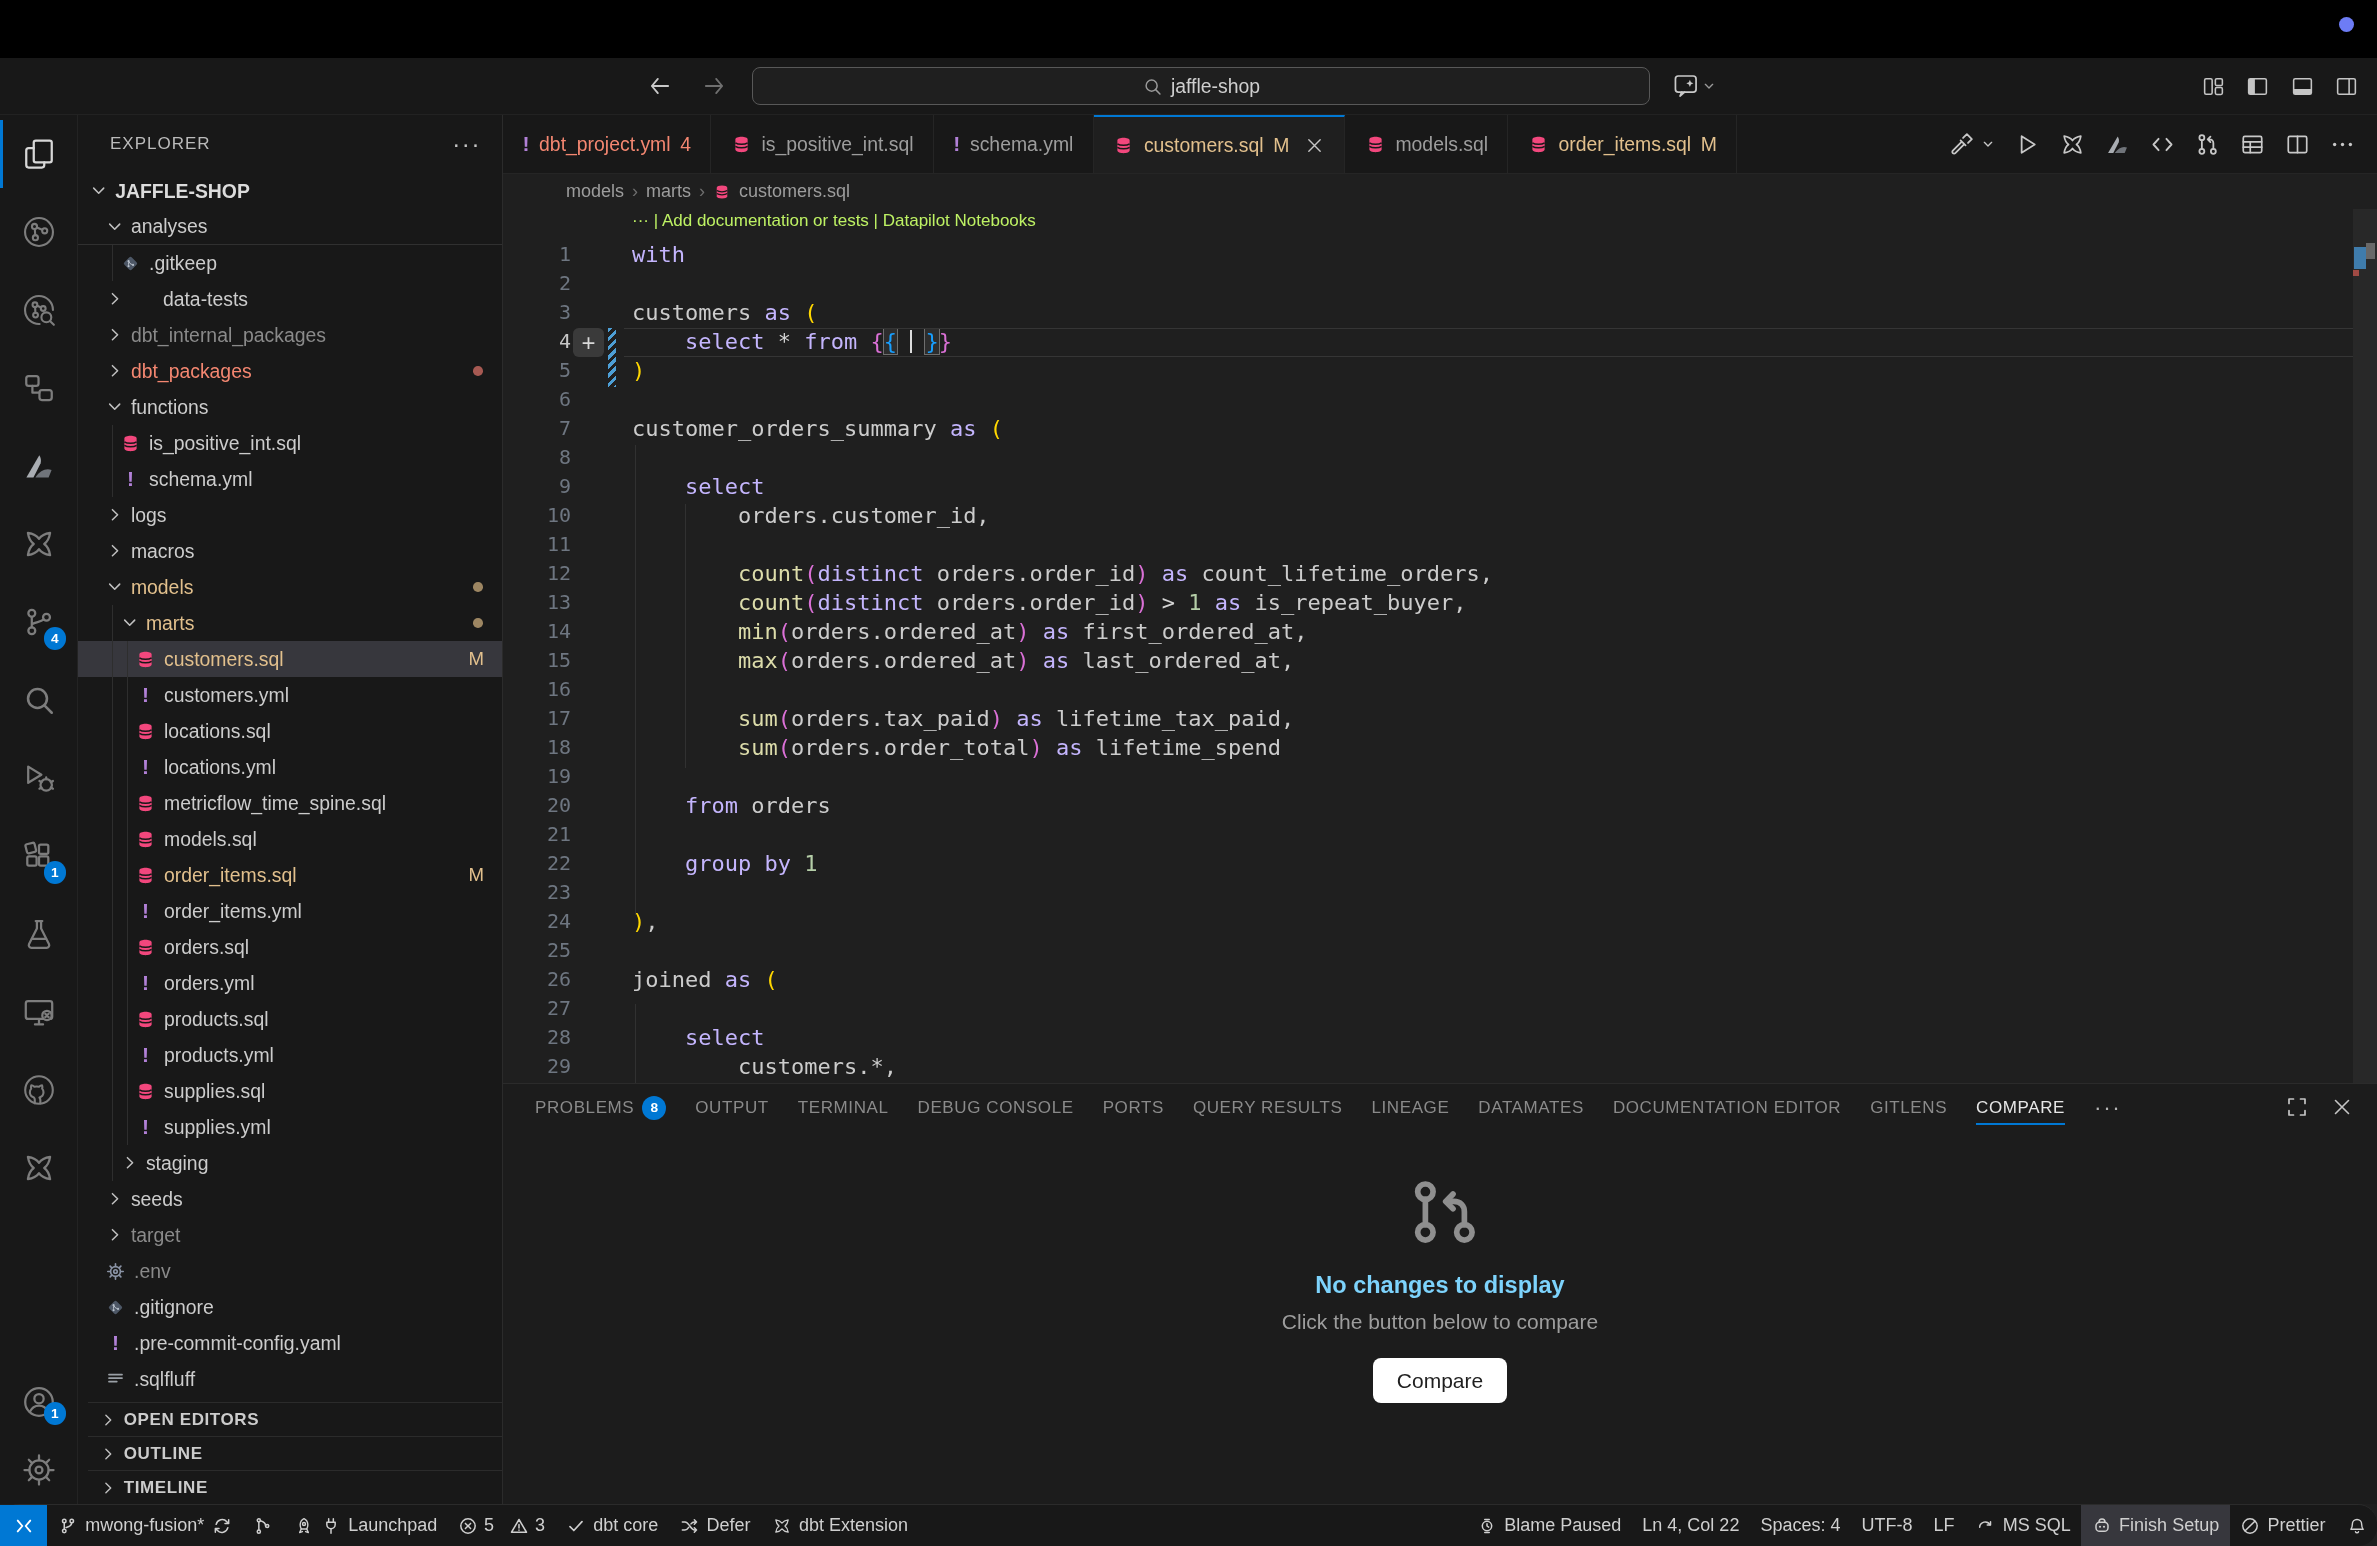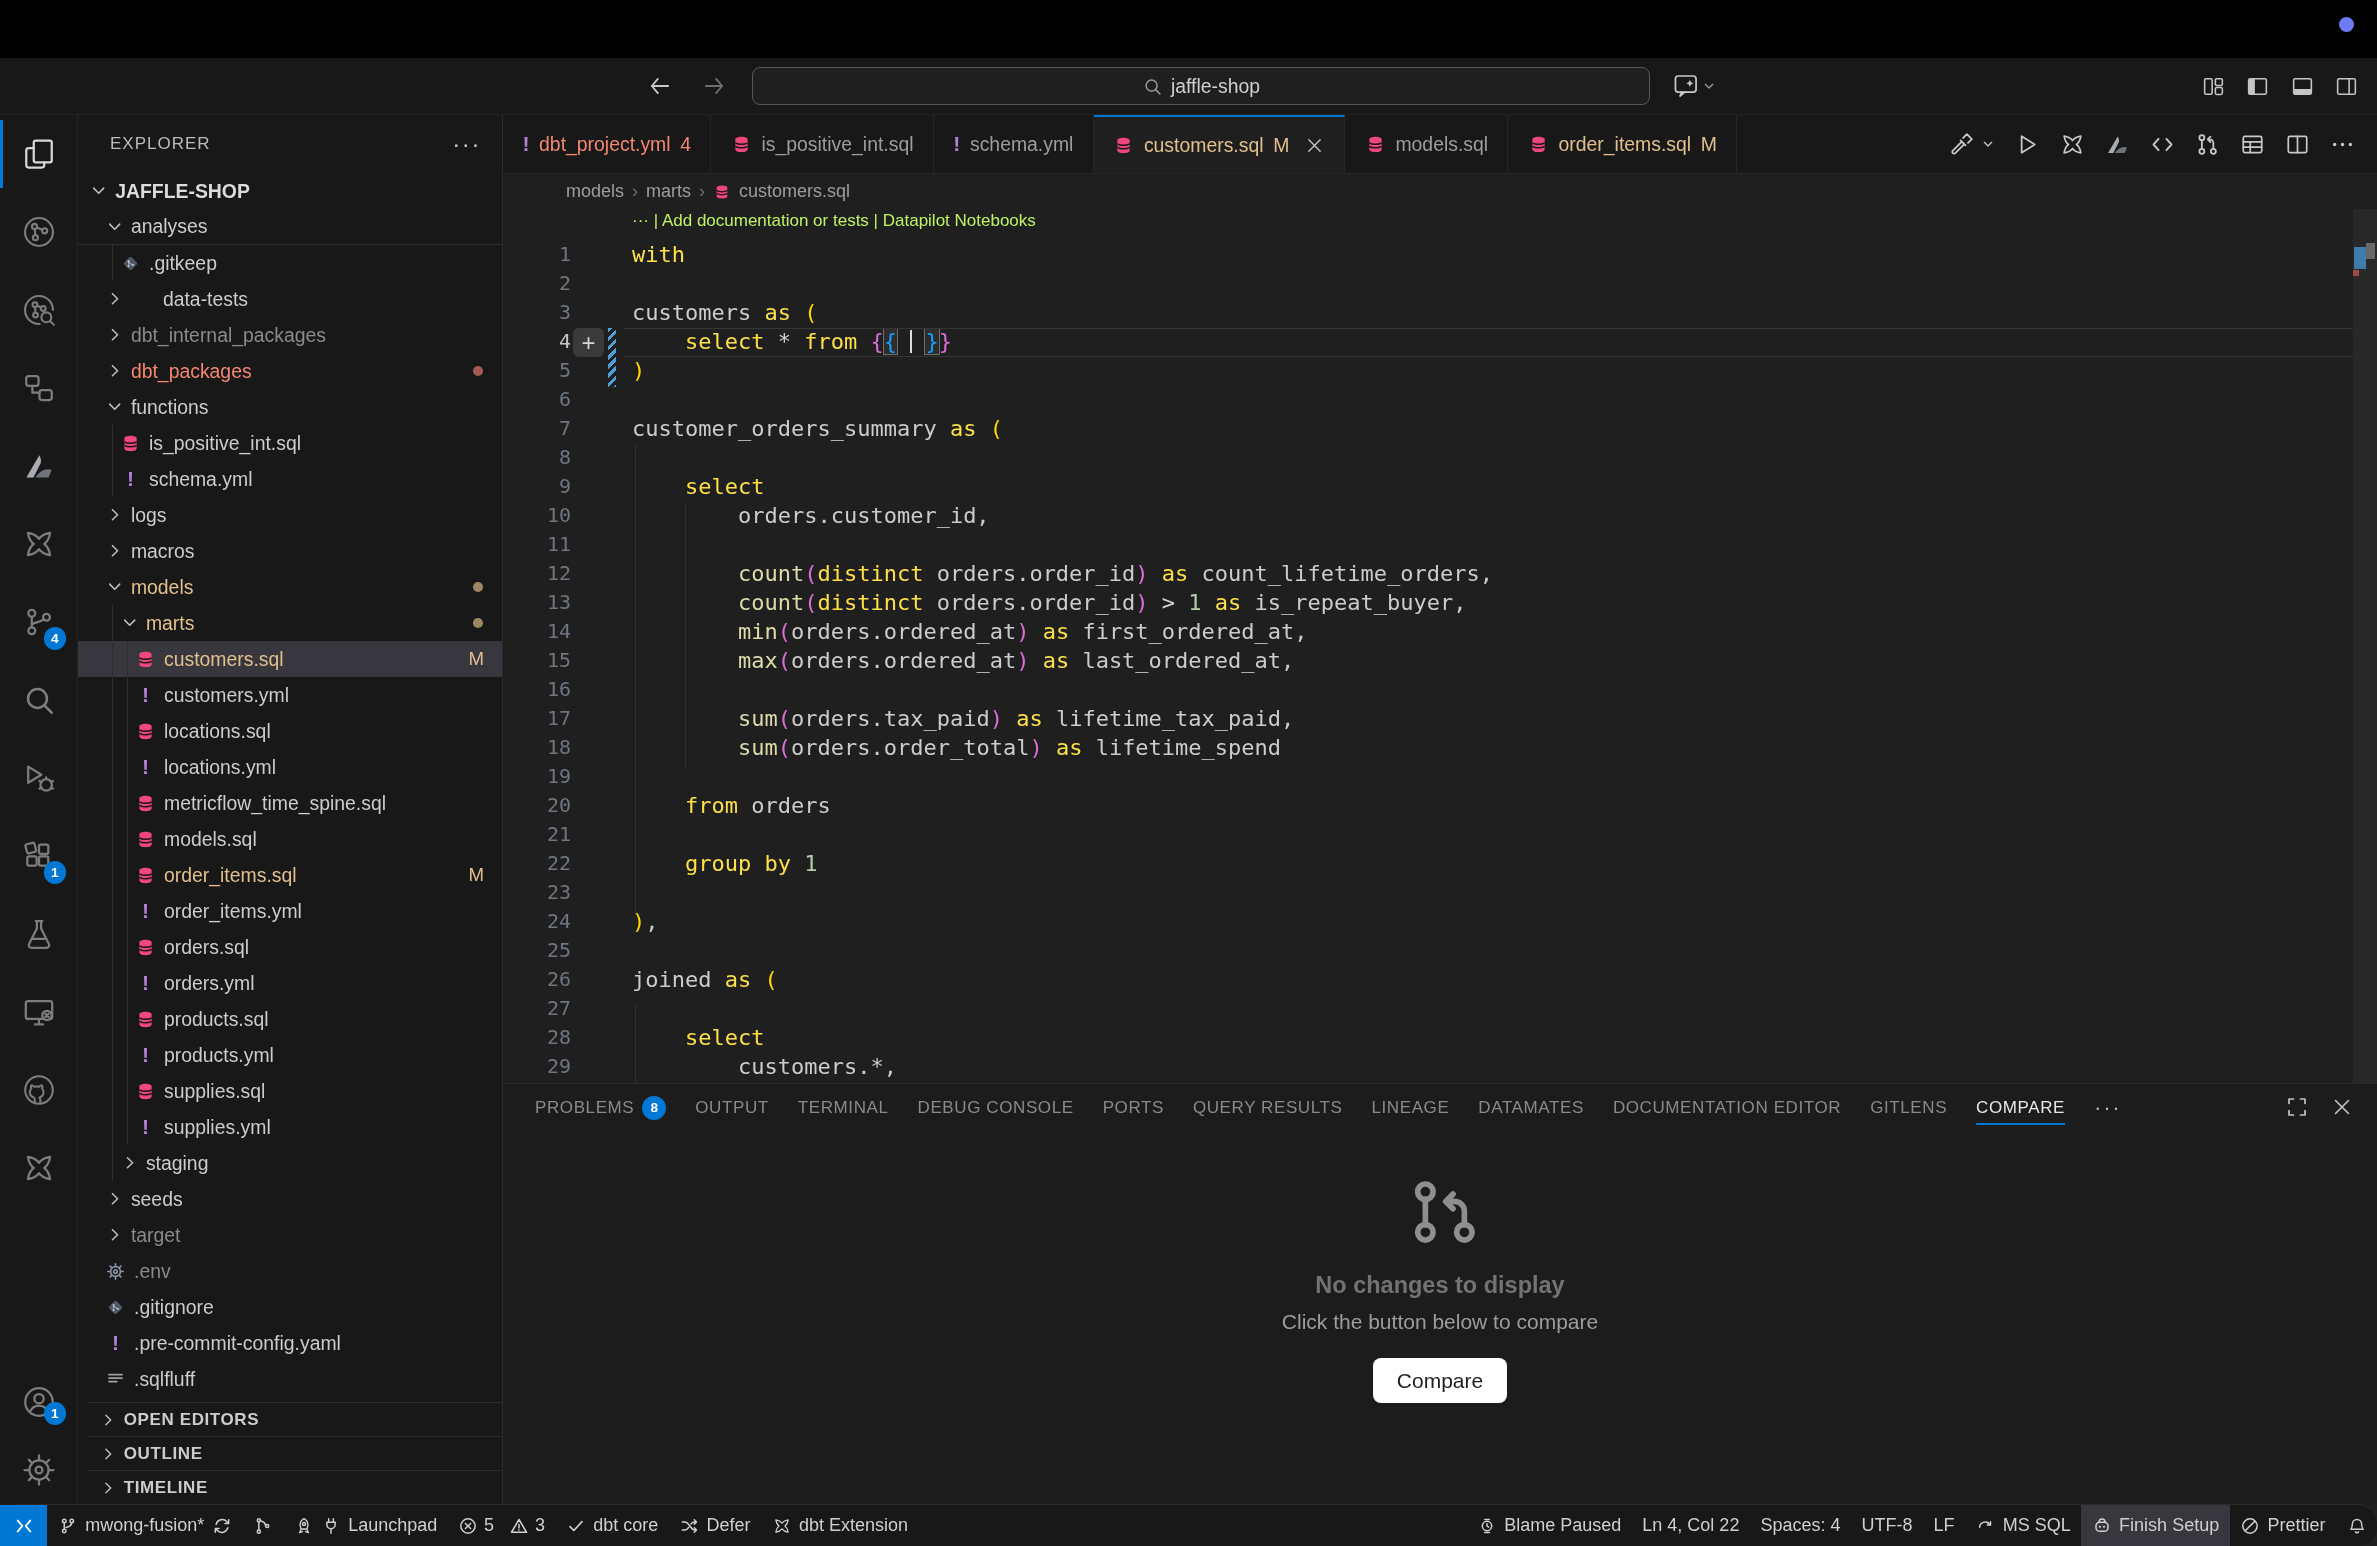--- a/index.html
+++ b/index.html
@@ -92,21 +92,21 @@
   .bc-item { cursor:pointer; }
 
   
   .editor-body { flex:1; position:relative; overflow:hidden; font-family:"DejaVu Sans Mono", monospace; }
   .codelens { position:absolute; top:2.4px; left:129px; font-size:17px; color:#bef264; font-family:"Liberation Sans", sans-serif; cursor:pointer; }
   .code-lines { position:absolute; top:31px; left:0; right:24px; }
   .cline { height:29px; position:relative; }
   .cline .num { position:absolute; left:0; width:68px; text-align:right; color:#6e7681; font-size:20px; line-height:29px; }
   .cline.cur .num { color:#c6c6c6; }
   .cline .txt { position:absolute; left:129px; white-space:pre; font-size:22px; line-height:29px; }
-  .tk-kw{color:#fde047} .tk-fn{color:#dcdcaa} .tk-num{color:#b5cea8} .tk-id{color:#cccccc}
+  .tk-kw{color:#c4b5fd} .tk-fn{color:#dcdcaa} .tk-num{color:#b5cea8} .tk-id{color:#cccccc}
   .tk-op{color:#d4d4d4} .tk-b1{color:#ffd700} .tk-b2{color:#da70d6} .tk-pl{color:#cccccc}
   .tk-b3m{color:#179fff; outline:1.2px solid #6e6e6e; outline-offset:-0.8px; background:rgba(110,110,110,.18);}
   .cursor { display:inline-block; width:2px; height:23.5px; background:#dcdcdc; vertical-align:-4px; }
   .curline { position:absolute; left:121px; right:24px; height:29px; border-top:0.8px solid #353535; border-bottom:0.8px solid #353535; }
   .plusbox { position:absolute; left:70px; width:31px; height:29px; background:#3a3a3a; border-radius:5.7px; color:#d8d8d8;
     font-size:24px; display:flex; align-items:center; justify-content:center; font-family:"Liberation Sans",sans-serif; cursor:pointer; }
   .modstripe { position:absolute; left:105px; width:8px;
     background:repeating-linear-gradient(135deg,#4d9fd6 0 3.2px,rgba(0,0,0,0) 3.2px 6.5px); }
   .cguide { position:absolute; width:0.8px; background:#313131; }
   .scrollstrip { position:absolute; right:0; top:0; bottom:0; width:24px; background:rgba(130,130,130,0.10); }
@@ -120,21 +120,21 @@
   .p-tab { margin-right:29px; font-size:17px; letter-spacing:0.6px; color:#8a8a8a; position:relative; height:100%; display:flex; align-items:center; cursor:pointer; white-space:nowrap; gap:8px; }
   .p-tab.active { color:#e7e7e7; }
   .p-tab.active::after { content:""; position:absolute; left:0; right:0; bottom:5.7px; height:2.4px; background:#0078d4; }
   .p-badge { min-width:24px; height:24px; padding:0 4.9px; border-radius:12px; background:#0078d4; color:#fff; font-size:13.7px; font-weight:700; display:flex; align-items:center; justify-content:center; letter-spacing:0; }
   .p-more { color:#b5b5b5; font-size:22.6px; letter-spacing:1.6px; margin-right:24px; cursor:pointer; }
   .panel-icons { position:absolute; right:22.6px; top:11.3px; display:flex; gap:21px; color:#c5c5c5; }
   .panel-icons .ic { width:24px; height:24px; display:inline-flex; cursor:pointer; }
   .panel-icons .ic svg { width:100%; height:100%; }
   .compare-body { position:absolute; top:47px; left:0; right:0; bottom:0; display:flex; flex-direction:column; align-items:center; }
   .cmp-icon { margin-top:42px; width:78px; height:78px; color:#8f8f8f; }
-  .cmp-title { margin-top:21px; font-size:23.5px; font-weight:700; color:#737373; }
+  .cmp-title { margin-top:21px; font-size:23.5px; font-weight:700; color:#7dd3fc; }
   .cmp-sub { margin-top:11.3px; font-size:21px; color:#9d9d9d; }
   .cmp-btn { margin-top:24px; background:#ffffff; color:#1f1f1f; font-size:21px; font-weight:500; padding:10.5px 24px; border:none; border-radius:8px; cursor:pointer; }
 
   
   .statusbar { height:42px; background:#181818; border-top:0.8px solid #2b2b2b; display:flex; align-items:stretch; font-size:18px; color:#cfcfcf; flex:0 0 auto;border-radius:19px; }
   .sb-item { display:flex; align-items:center; gap:7.3px; padding:0 10.5px; cursor:pointer; white-space:nowrap; }
   .sb-item .ic { width:20px; height:20px; display:inline-flex; }
   .sb-item .ic svg { width:100%; height:100%; }
   .sb-item.remote { background:#0078d4; color:#fff; padding:0 13.7px; }
   .sb-item.hl { background:#37373d; }

